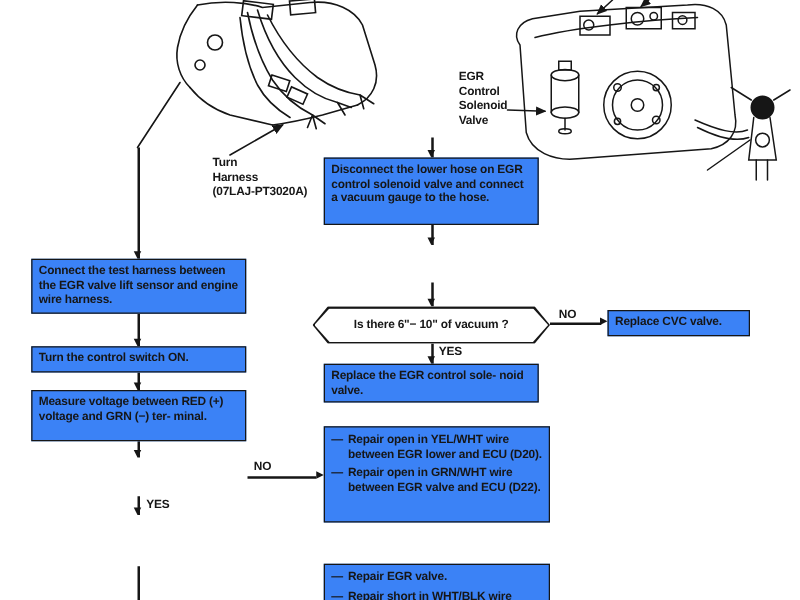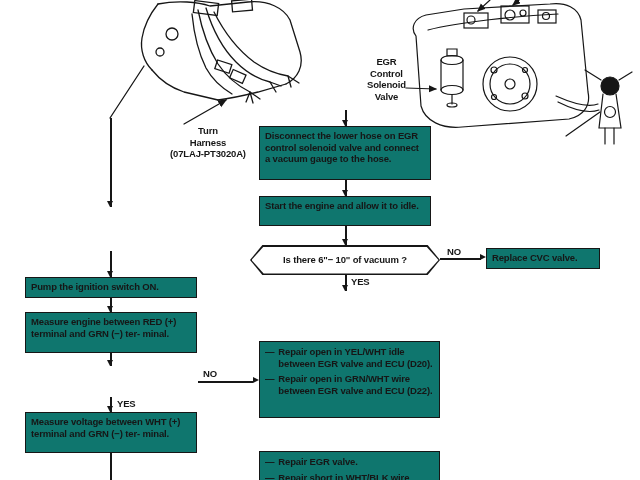--- a/index.html
+++ b/index.html
@@ -1,34 +1,34 @@
 <!DOCTYPE html>
 <html><head>
 <meta charset="utf-8">
 <style>
   html,body{margin:0;padding:0;background:#e8e8e8;}
   .page{
     position:relative;width:640px;height:480px;overflow:hidden;background:#fff;
     font-family:"Liberation Sans",sans-serif;font-weight:700;font-size:9.5px;
     color:#161616;letter-spacing:-0.15px;line-height:1.22;
   }
-  .box{position:absolute;border:1.4px solid #161616;background:#0f766e;padding:3px 5px;box-sizing:border-box;}
+  .box{position:absolute;border:1.4px solid #161616;background:#3b82f6;padding:3px 5px;box-sizing:border-box;}
   .pre{white-space:pre-line;}
   .hex{position:absolute;background:#161616;clip-path:polygon(0% 50%,6.5% 0%,93.5% 0%,100% 50%,93.5% 100%,6.5% 100%);}
   .hex-in{position:absolute;inset:1.5px;background:#fff;
     clip-path:polygon(0% 50%,6.5% 0%,93.5% 0%,100% 50%,93.5% 100%,6.5% 100%);
     display:flex;align-items:center;justify-content:center;text-align:center;}
   .vl{position:absolute;width:1.5px;background:#161616;}
   .hl{position:absolute;height:1.5px;background:#161616;}
   .ad{position:absolute;width:0;height:0;border-left:3.5px solid transparent;border-right:3.5px solid transparent;border-top:6px solid #161616;}
   .ar{position:absolute;width:0;height:0;border-top:3.5px solid transparent;border-bottom:3.5px solid transparent;border-left:6px solid #161616;}
   .li{display:flex;gap:4px;margin:1px 0 4px 0;}
   .li .b{flex:0 0 auto;}
   .sketch{position:absolute;}
-  .lbl{position:absolute;text-align:center;}
+  .lbl{position:absolute;}
 </style>
 </head>
 <body>
 
 <div class="page">
 
   <svg class="sketch" style="left:98px;top:0px" width="244" height="130" viewBox="0 0 244 130">
     <defs>
       <marker id="m1" markerWidth="7" markerHeight="7" refX="6" refY="3" orient="auto">
         <path d="M0,0 L7,3 L0,6 Z" fill="#161616"></path>
@@ -136,47 +136,47 @@
 
   <div class="vl" style="left:345px;top:226px;height:19px"></div>
   <div class="ad" style="left:342px;top:239px"></div>
 
   <div class="vl" style="left:345px;top:275px;height:16px"></div>
   <div class="ad" style="left:342px;top:285px"></div>
 
   <div class="hl" style="left:440px;top:258px;width:41px"></div>
   <div class="ar" style="left:480px;top:254px"></div>
 
+  <div class="box" style="left:25px;top:207px;width:172px;height:44px">Connect the test harness between the EGR valve lift sensor and engine wire harness.</div>
 
-  <div class="box" style="left:25px;top:277px;width:172px;height:21px">Pump the ignition switch ON.</div>
+  <div class="box" style="left:25px;top:277px;width:172px;height:21px">Turn the control switch ON.</div>
 
-  <div class="box" style="left:25px;top:312px;width:172px;height:41px">Measure engine between RED (+) terminal and GRN (−) ter- minal.</div>
+  <div class="box" style="left:25px;top:312px;width:172px;height:41px">Measure voltage between RED (+) voltage and GRN (−) ter- minal.</div>
 
   <div class="lbl" style="left:203px;top:368px">NO</div>
   <div class="lbl" style="left:117px;top:398px">YES</div>
 
-  <div class="box" style="left:25px;top:412px;width:172px;height:41px">Measure voltage between WHT (+) terminal and GRN (−) ter- minal.</div>
 
   <div class="box" style="left:259px;top:126px;width:172px;height:54px">Disconnect the lower hose on EGR control solenoid valve and connect a vacuum gauge to the hose.</div>
 
-  <div class="box" style="left:259px;top:196px;width:172px;height:30px">Start the engine and allow it to idle.</div>
 
   <div class="hex" style="left:250px;top:245px;width:190px;height:30px">
     <div class="hex-in">
         <span>Is there 6"− 10" of vacuum ?</span>
       </div>
   </div>
   <div class="lbl" style="left:447px;top:246px">NO</div>
   <div class="lbl" style="left:351px;top:276px">YES</div>
 
+  <div class="box" style="left:259px;top:291px;width:172px;height:31px">Replace the EGR control sole- noid valve.</div>
 
   <div class="box" style="left:259px;top:341px;width:181px;height:77px">
     <div class="li">
       <span class="b">—</span>
-      <span>Repair open in YEL/WHT idle between EGR valve and ECU (D20).</span>
+      <span>Repair open in YEL/WHT wire between EGR lower and ECU (D20).</span>
     </div>
     <div class="li">
       <span class="b">—</span>
       <span>Repair open in GRN/WHT wire between EGR valve and ECU (D22).</span>
     </div>
   </div>
 
   <div class="box" style="left:259px;top:451px;width:181px;height:40px">
     <div class="li">
       <span class="b">—</span>

